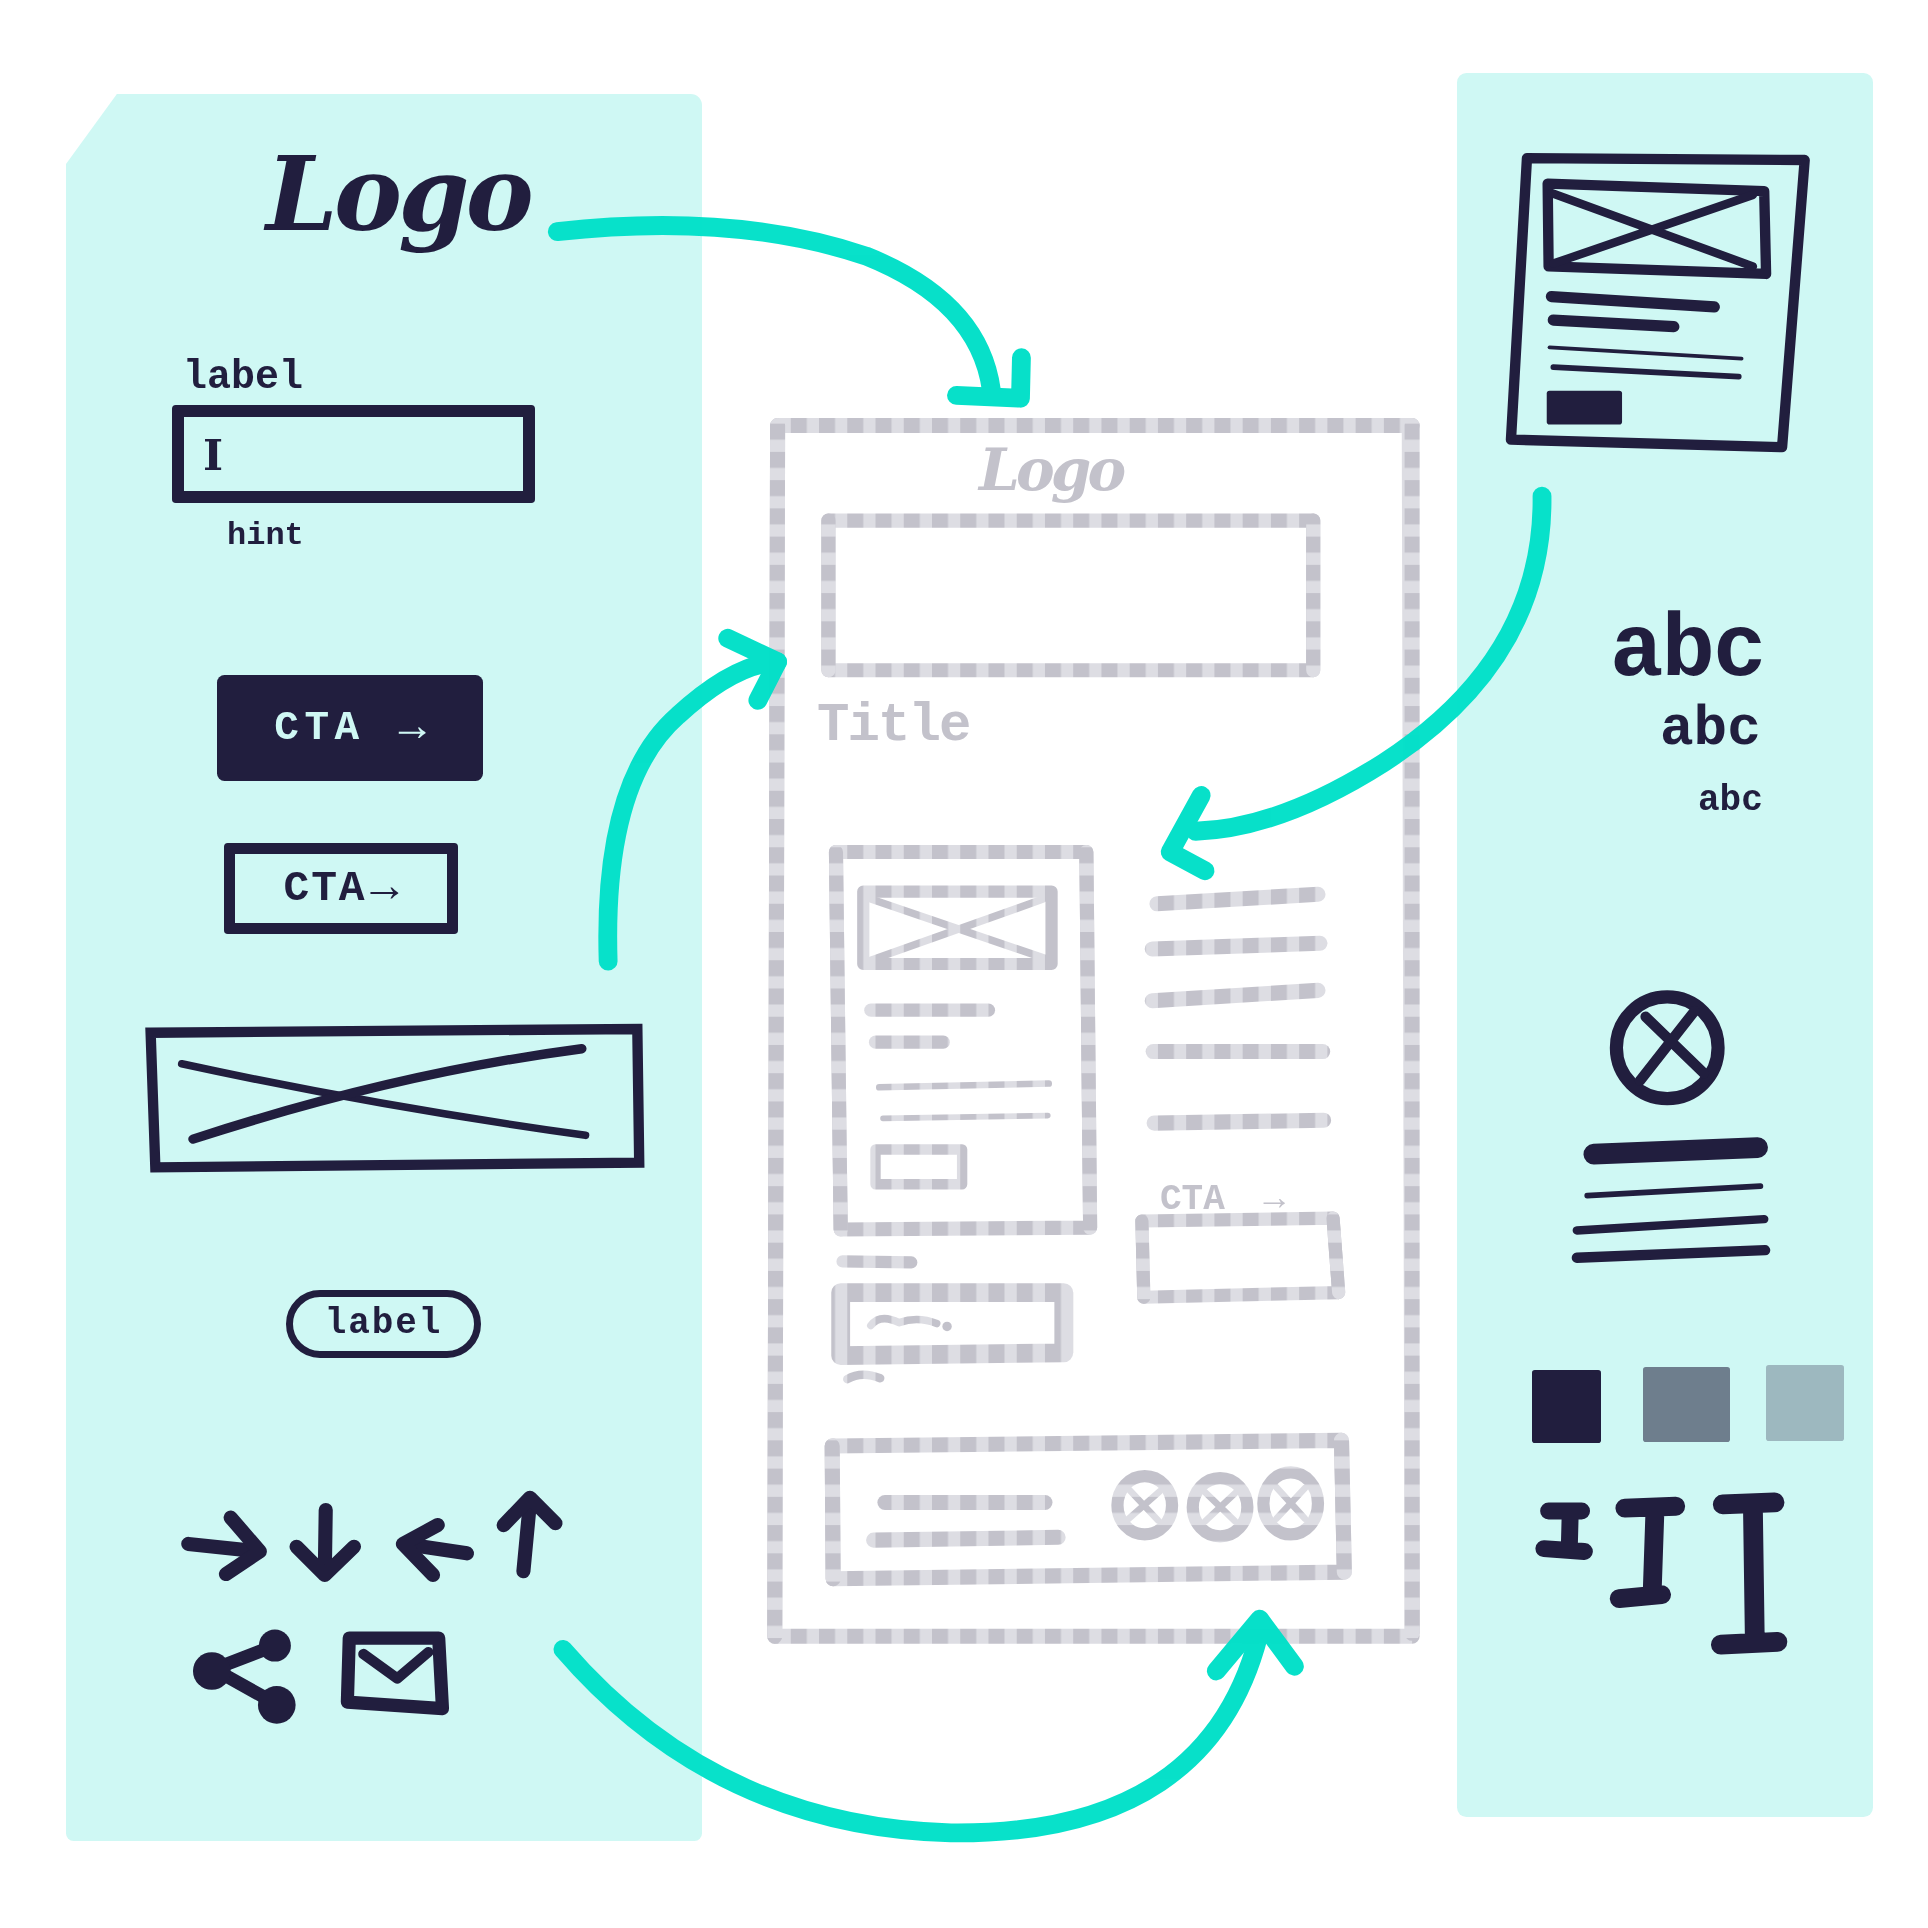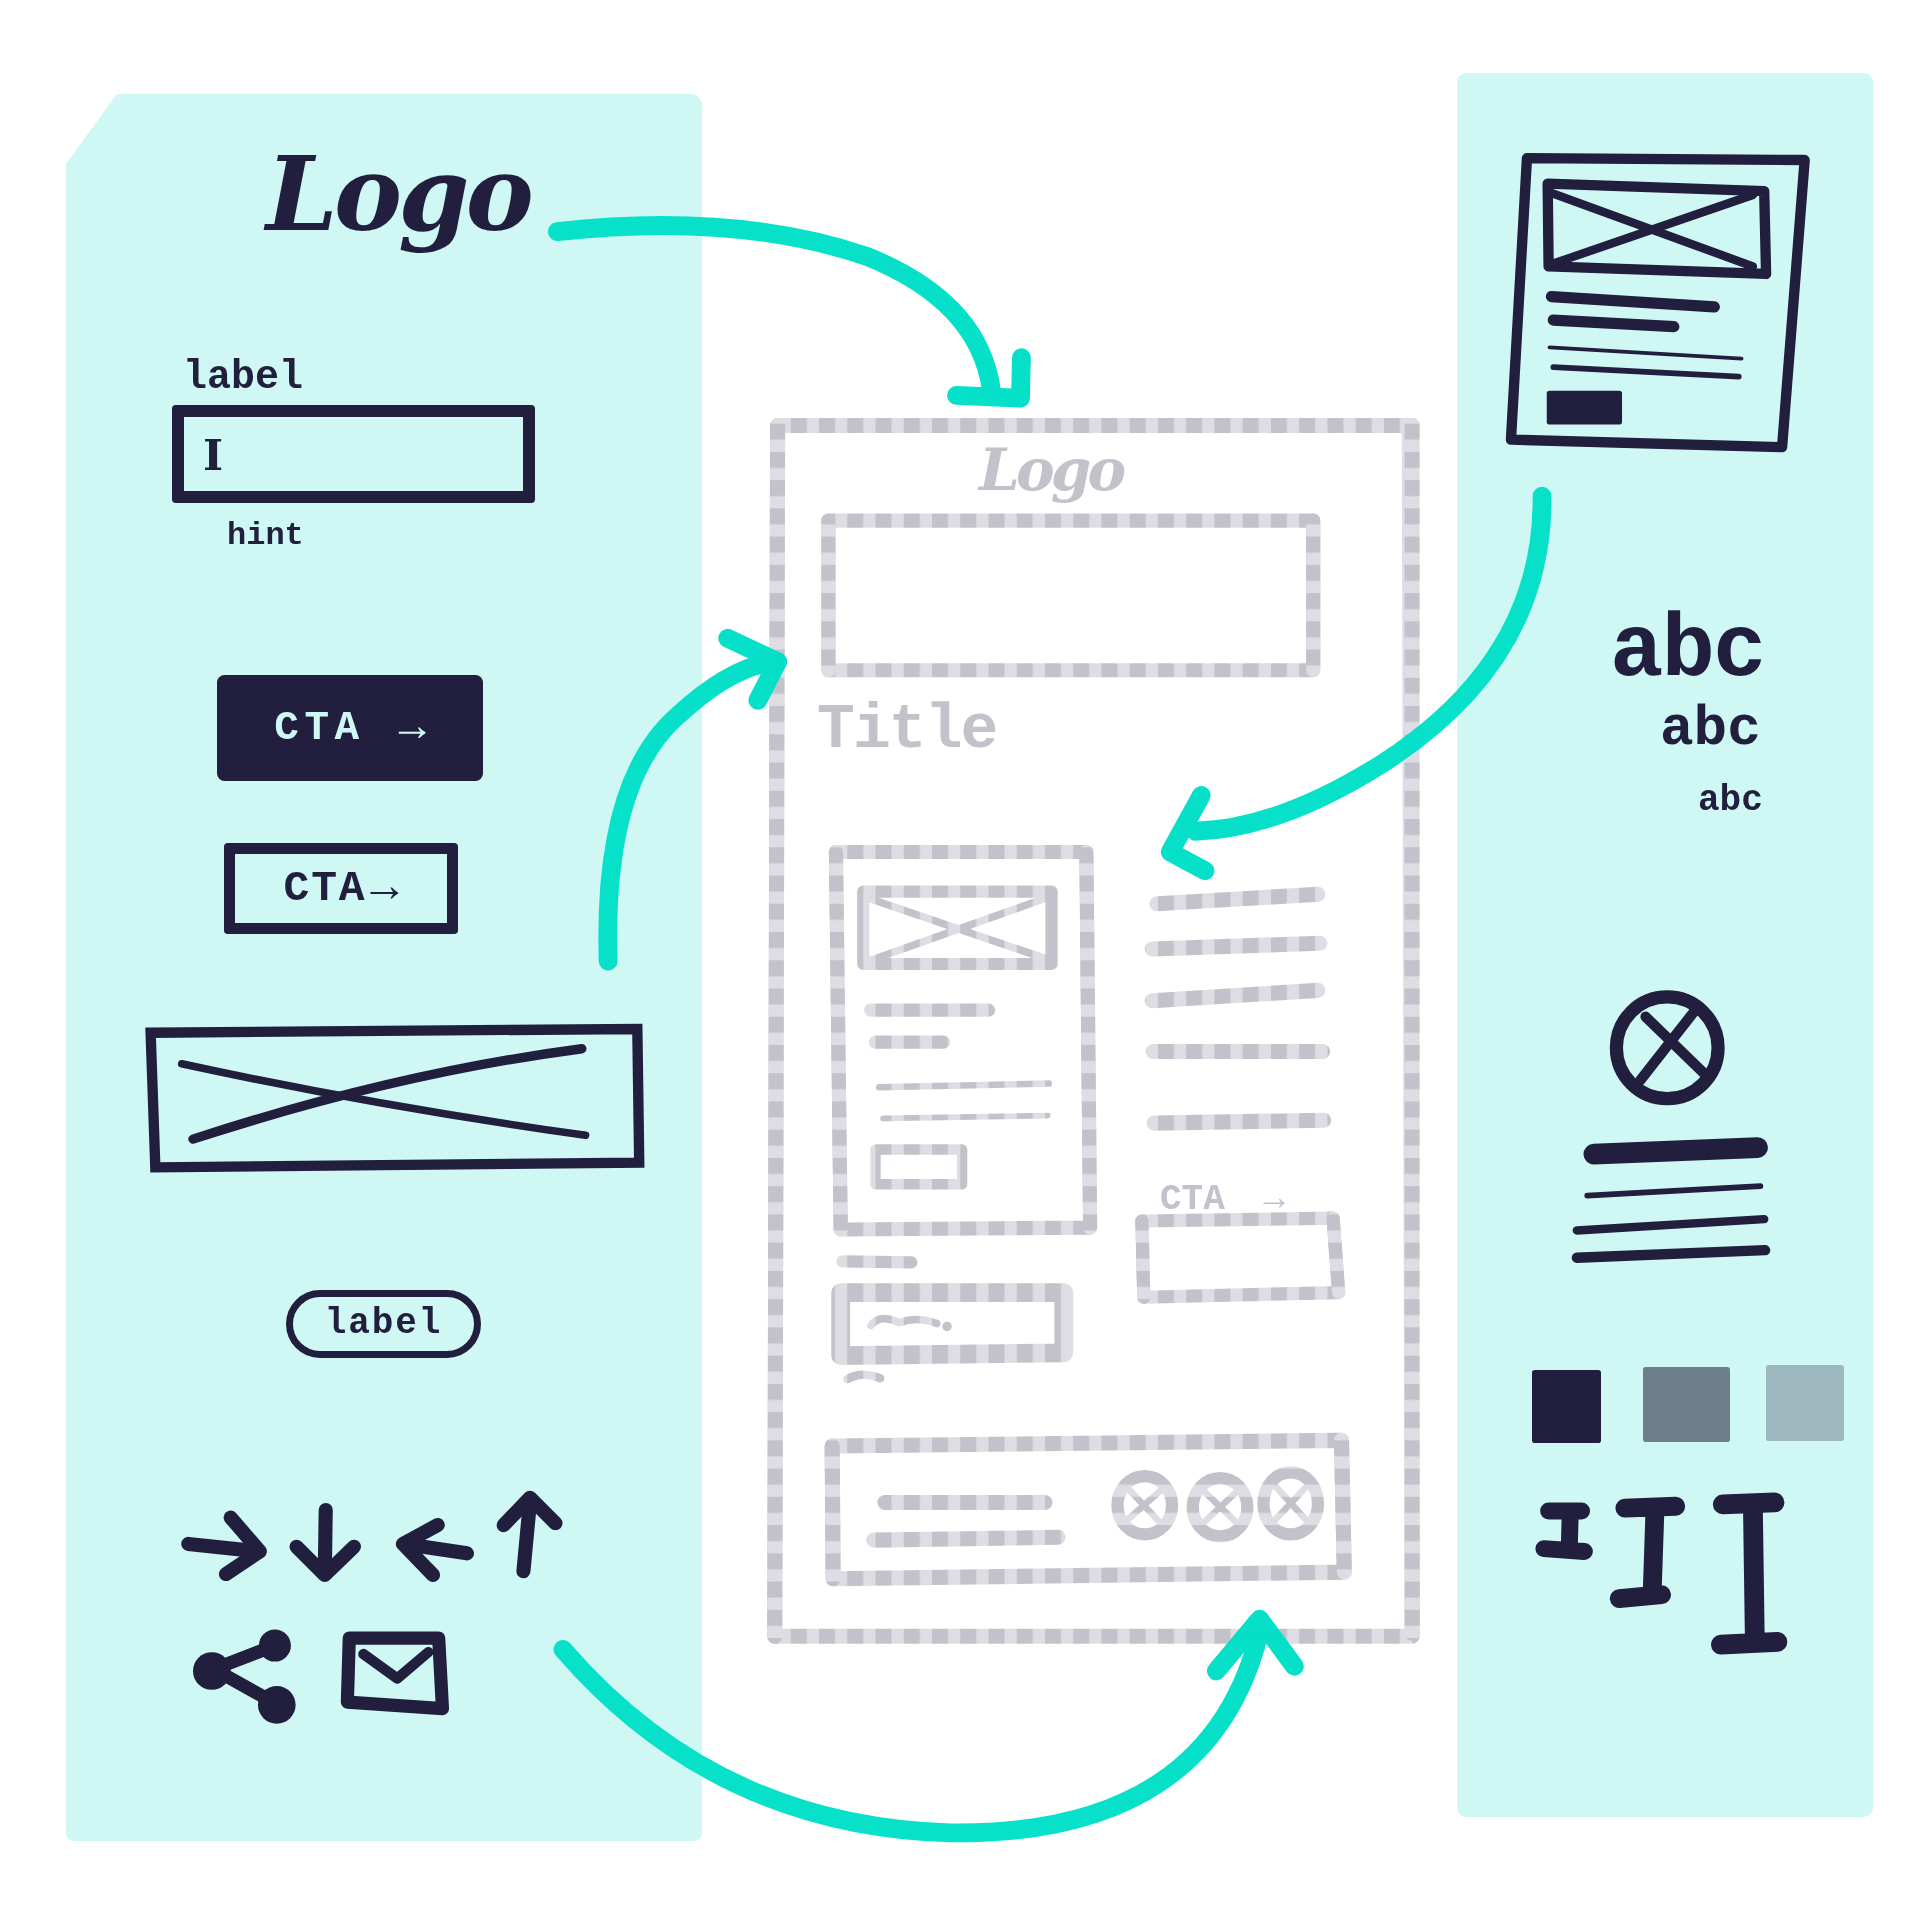--- a/index.html
+++ b/index.html
@@ -199,21 +199,21 @@
       <ellipse cx="1296" cy="1601" rx="29" ry="31"></ellipse>
       <ellipse cx="1371" cy="1597" rx="29" ry="33"></ellipse>
       <path d="M1200 1583 L1230 1615 M1198 1614 L1232 1584" stroke-width="7"></path>
       <path d="M1280 1585 L1312 1616 M1280 1616 L1312 1586" stroke-width="7"></path>
       <path d="M1356 1580 L1386 1613 M1356 1613 L1386 1581" stroke-width="7"></path>
     </g>
   </g>
 </svg>
 
 <div class="abs sketch-text logo-text ghost" style="left:979px; top:441px; font-size:58px;">Logo</div>
-<div class="abs sketch-text ghost" style="left:817px; top:699px; font-size:63px; letter-spacing:-1.9px;">Title</div>
+<div class="abs sketch-text ghost" style="left:817px; top:699px; font-size:54px; letter-spacing:-1.9px;">Title</div>
 <div class="abs sketch-text ghost" style="left:1160px; top:1182px; font-size:36px;">
   <span>CTA</span>
   <span style="margin-left:17px;">→</span>
 </div>
 
 <svg style="left:0; top:0;" width="1928" height="1928" viewBox="0 0 2048 2048">
   <g stroke="#00e0c8" stroke-width="20" stroke-linecap="round" stroke-linejoin="round" fill="none" opacity="0.97">
 
     <g>
       <path d="M592 246 Q 780 225 920 272 Q 1040 320 1053 414"></path>

